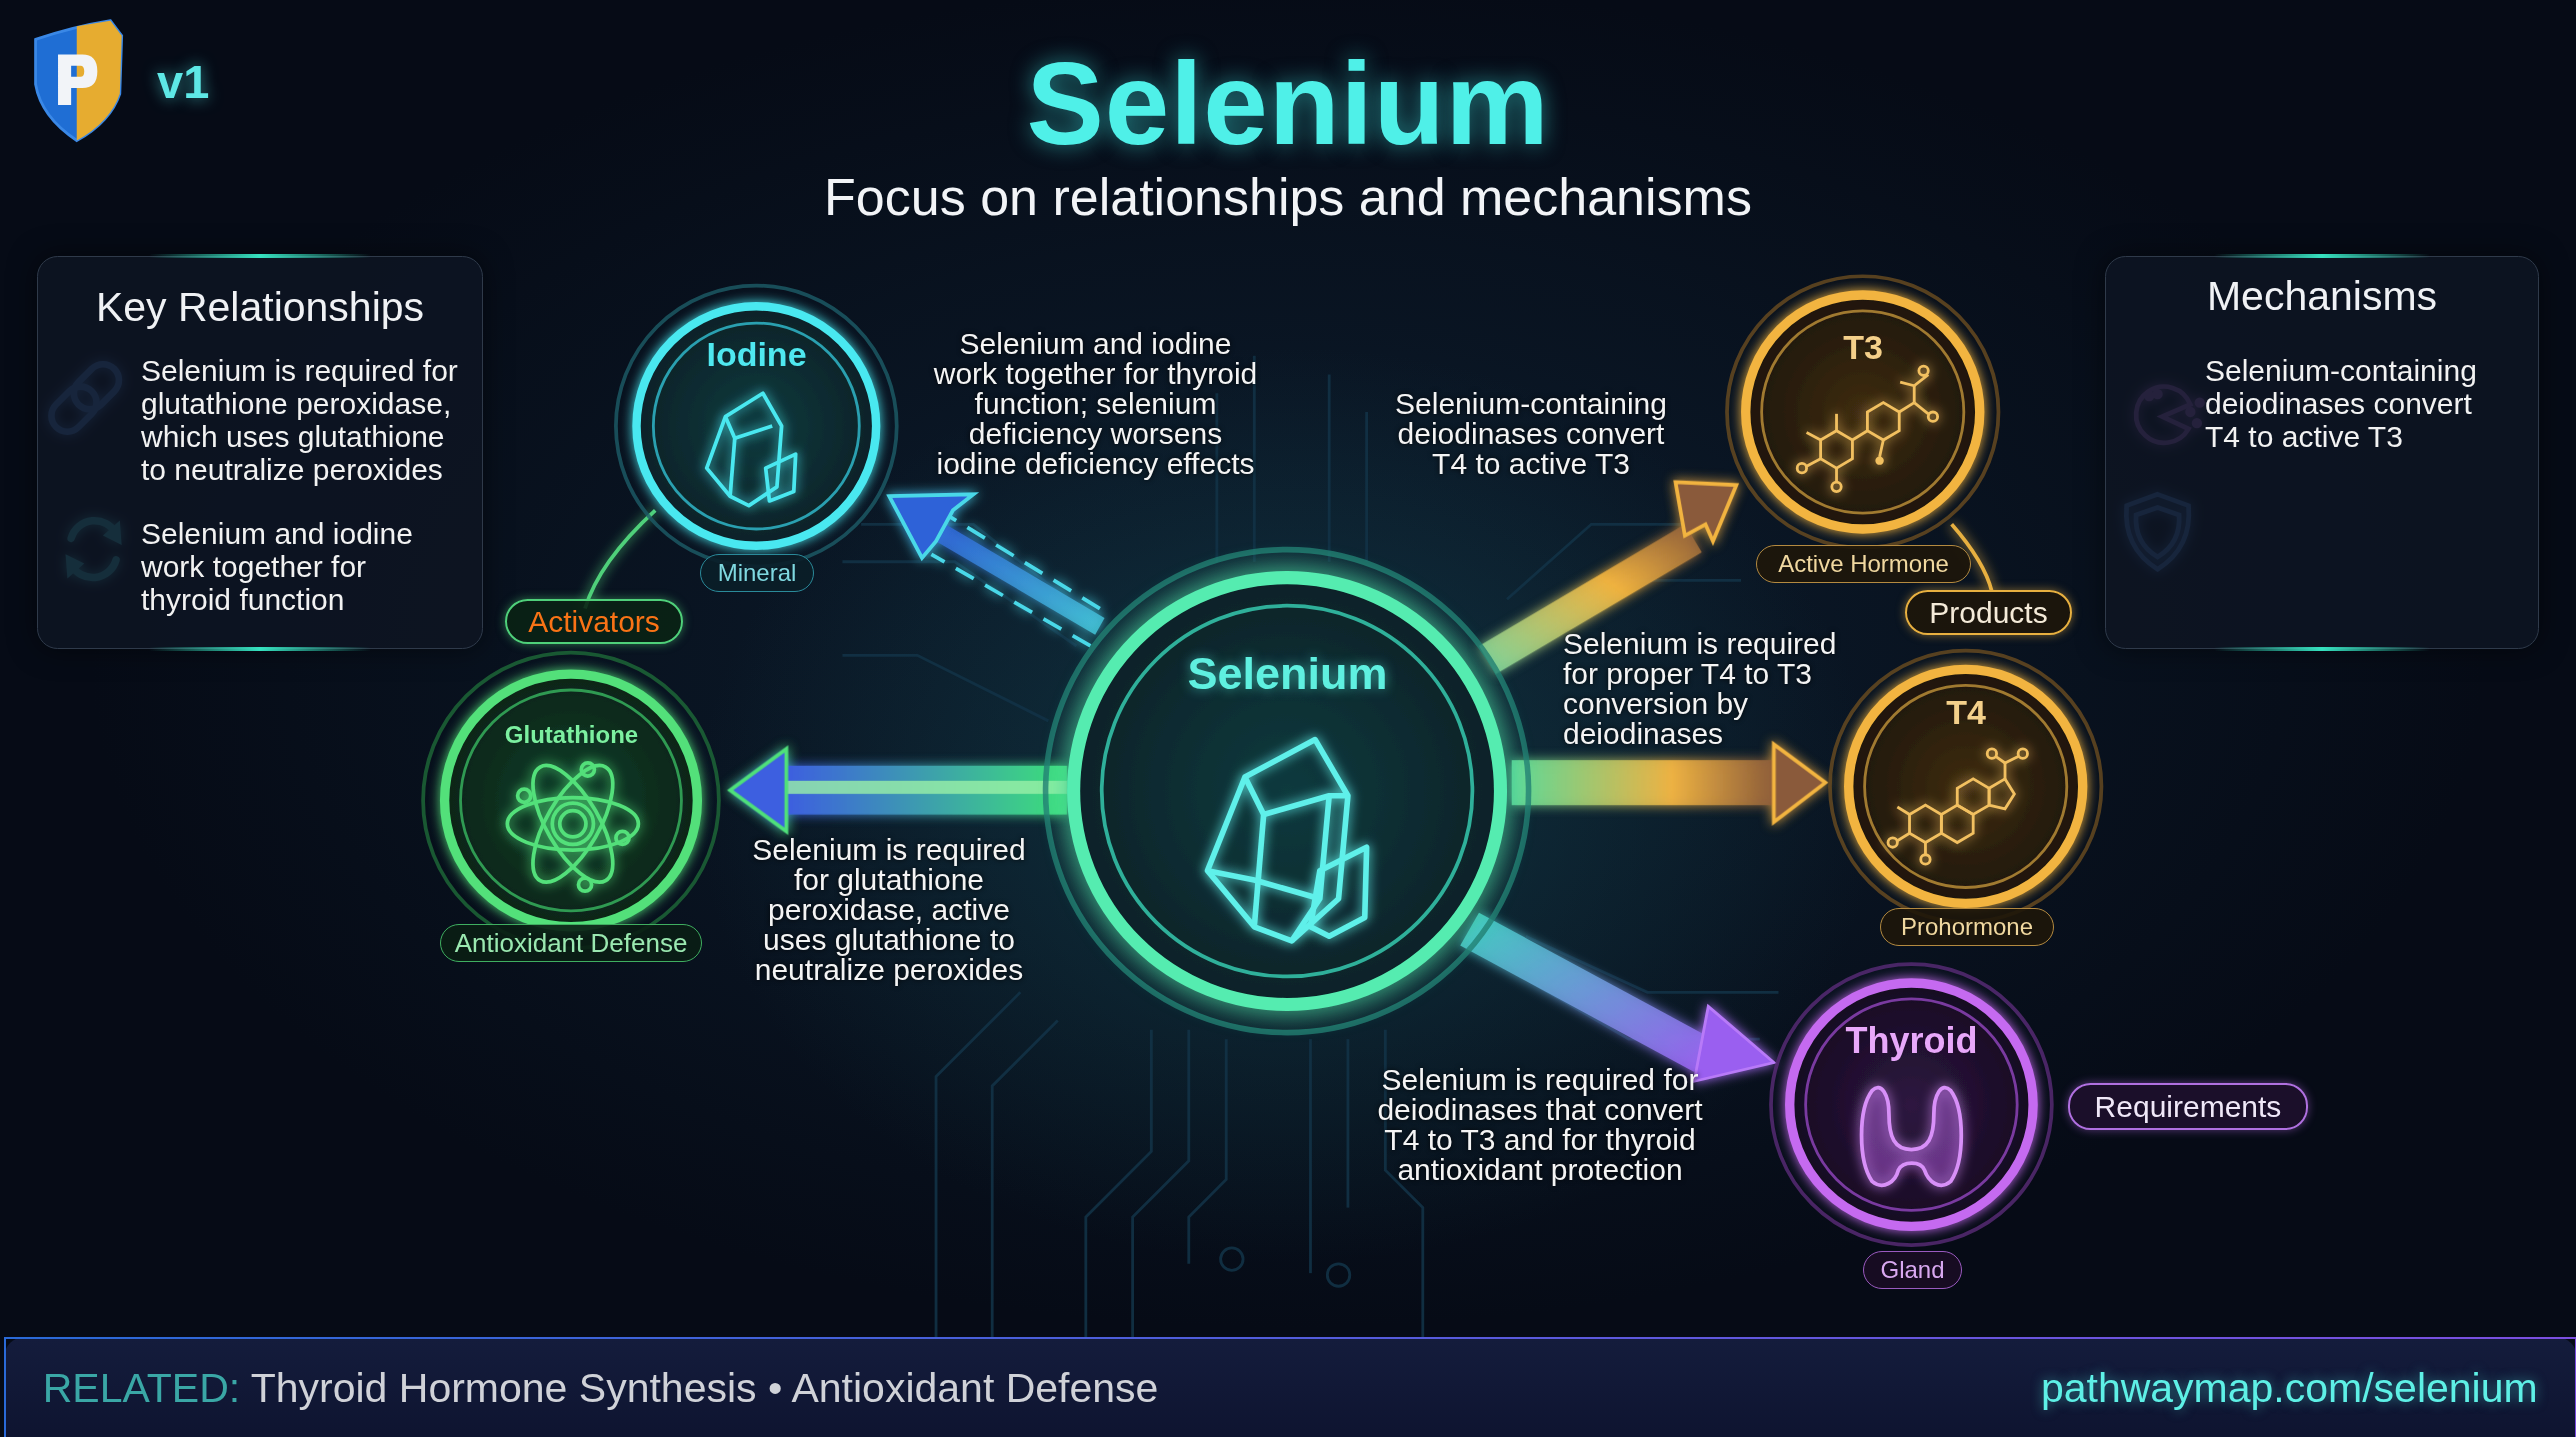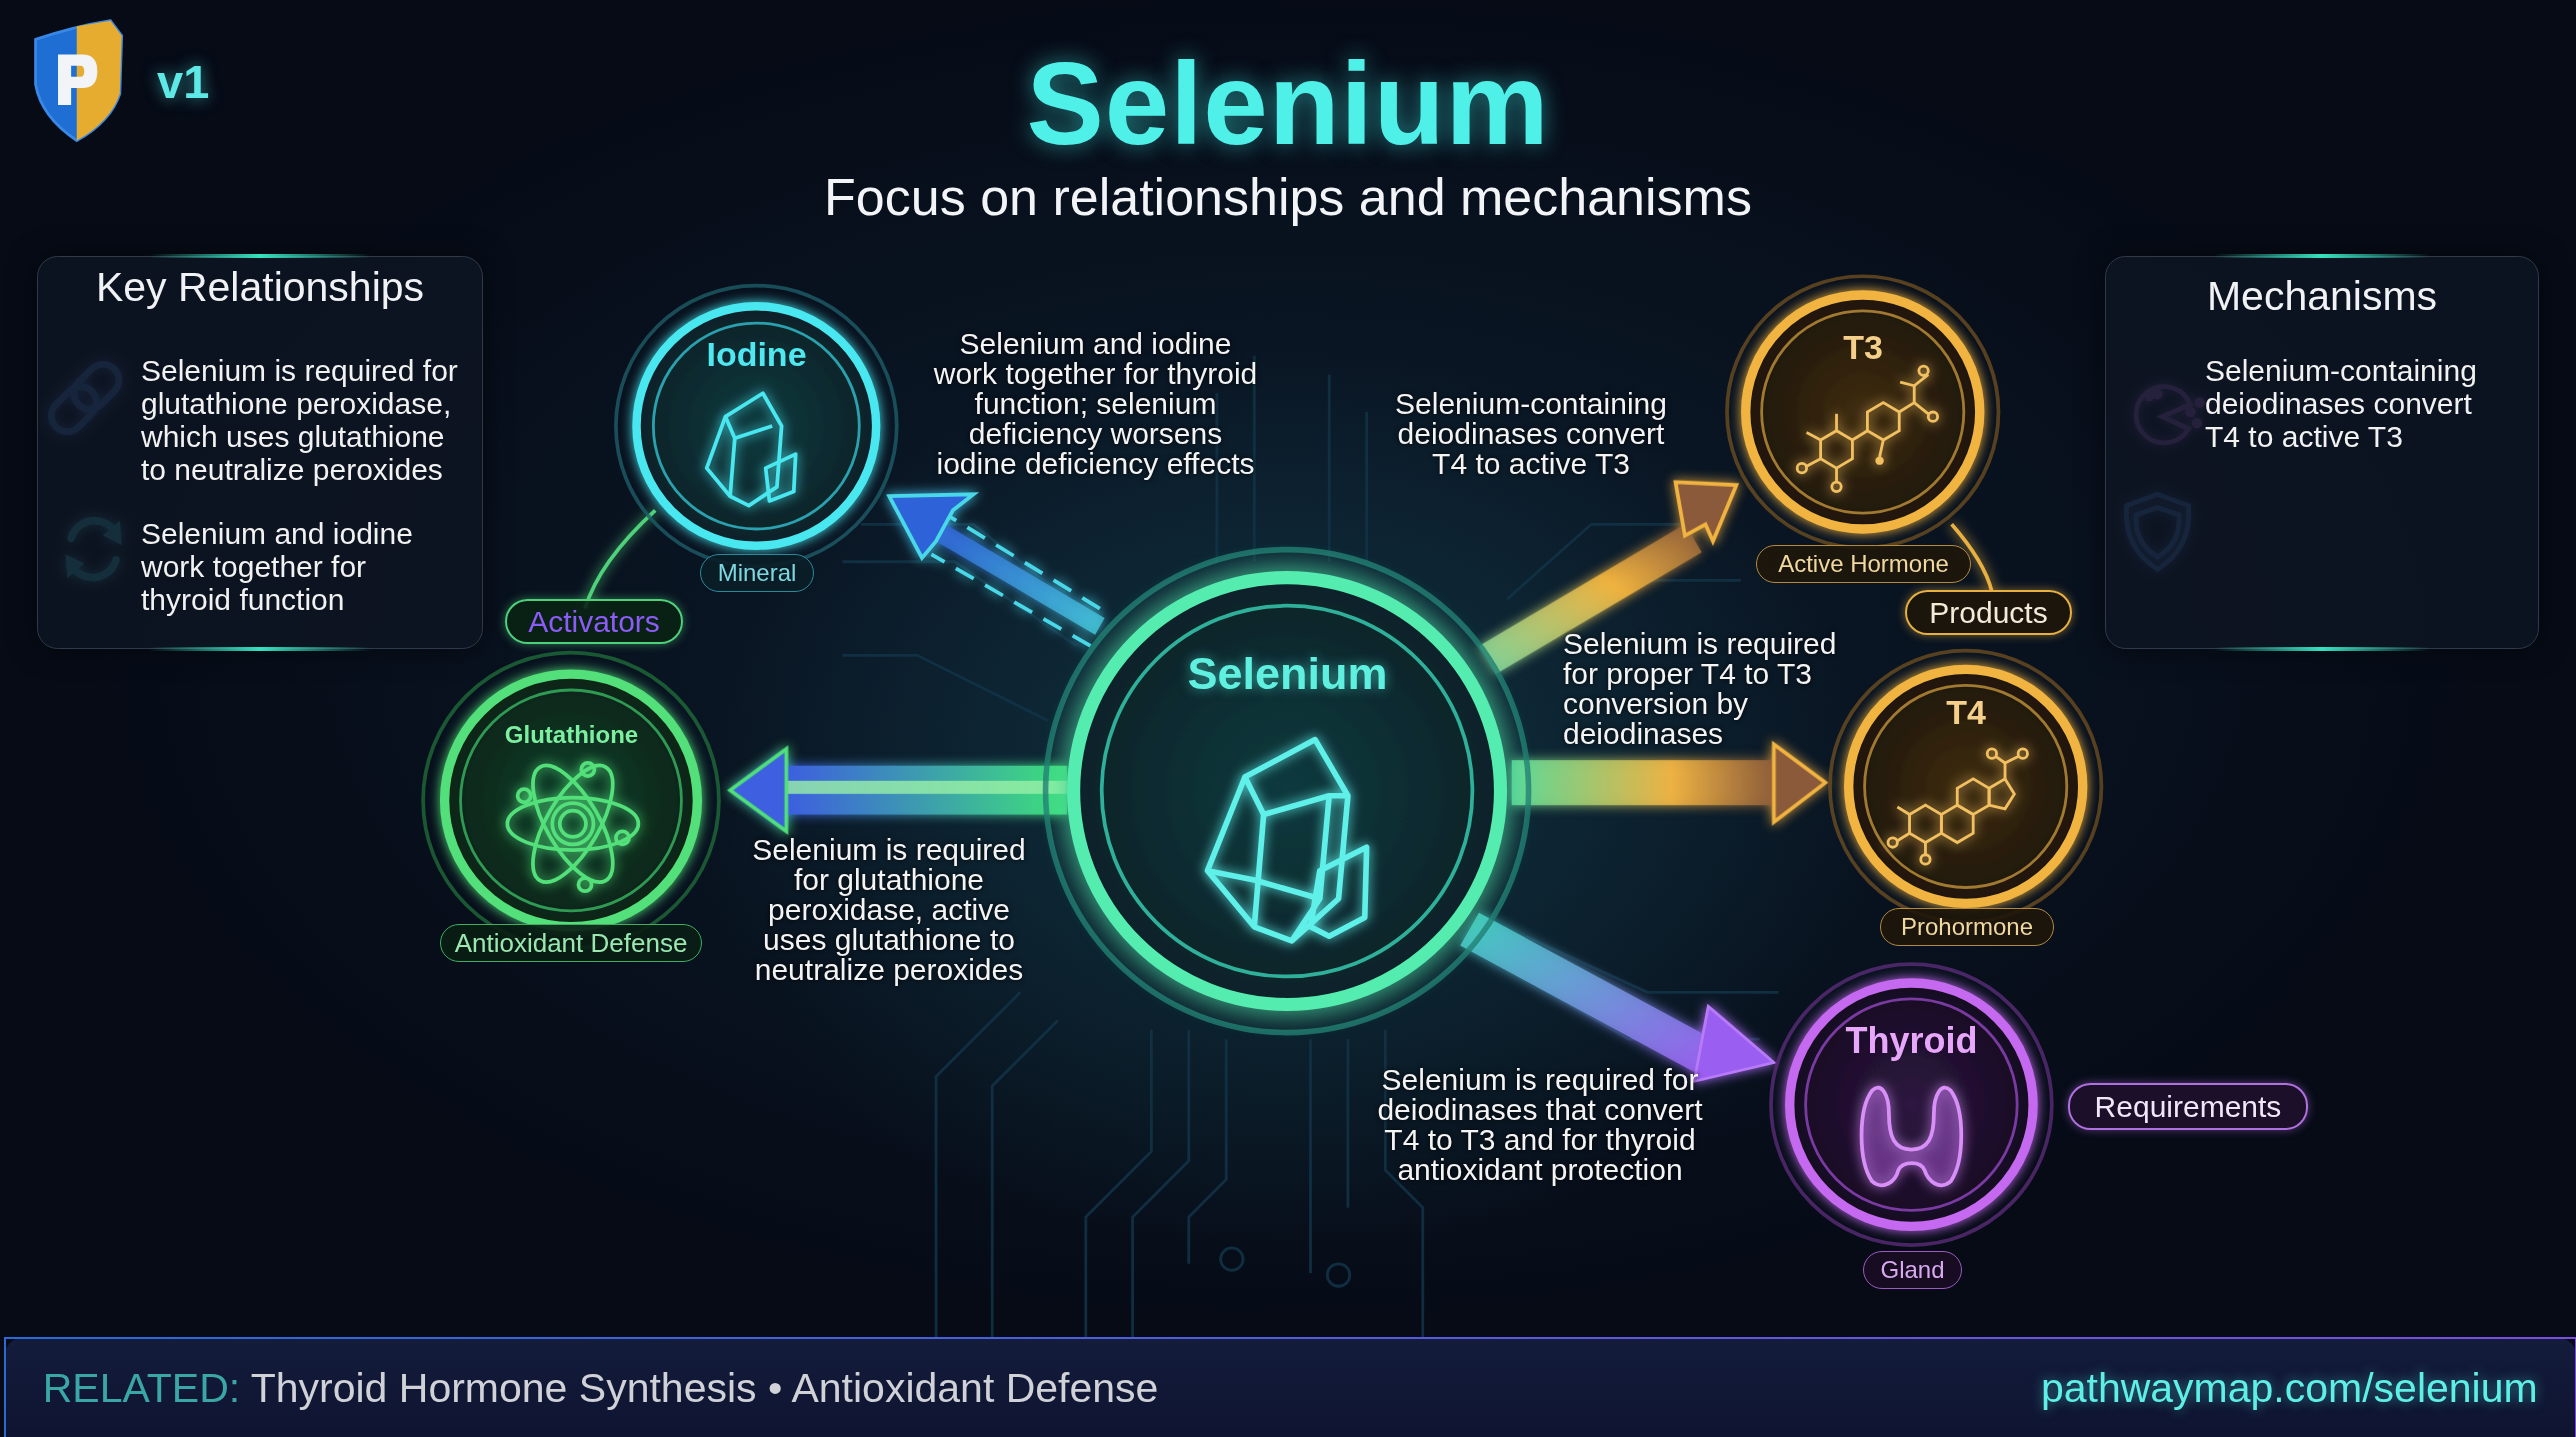--- a/index.html
+++ b/index.html
@@ -281,21 +281,21 @@
   </g>
 </svg>
 
 <div class="abs v1">v1</div>
 
 <div class="abs title">Selenium</div>
 <div class="abs subtitle">Focus on relationships and mechanisms</div>
 
 <div class="abs panel" style="left:37px;top:256px;width:444px;height:391px;">
   <div class="glowline" style="top:-2.8px;"></div>
-  <h2 style="margin-top:7px;">Key Relationships</h2>
+  <h2 style="margin-top:27px;">Key Relationships</h2>
   <div class="item" style="left:103px;top:97px;width:337px;">
     <div class="txt">
       <div>Selenium is required for</div>
       <div>glutathione peroxidase,</div>
       <div>which uses glutathione</div>
       <div>to neutralize peroxides</div>
     </div>
   </div>
   <div class="item" style="left:103px;top:260px;width:337px;">
     <div class="txt">
@@ -318,21 +318,21 @@
     </div>
   </div>
   <div class="glowline" style="bottom:-2.8px;"></div>
 </div>
 
 <div class="abs node-label" style="left:1147px;top:648px;width:281px;font-size:45px;color:#5ff0e0;text-shadow:0 0 11.2px rgba(80,240,220,0.6);">Selenium</div>
 
 <div class="abs node-label" style="left:663px;top:335px;width:187px;font-size:34px;color:#4fe8f0;">Iodine</div>
 <div class="abs pill" style="left:700px;top:554px;width:112px;height:36px;border:1.9px solid #2a8a9a;background:rgba(10,30,40,0.9);font-size:24px;color:#7fd8e0;">Mineral</div>
 
-<div class="abs pill" style="left:505px;top:599px;width:174px;height:41px;border:2.8px solid #4fd07a;background:rgba(10,34,20,0.9);font-size:30px;color:#8b5cf6;box-shadow:0 0 9.4px rgba(80,210,120,0.5);text-align:right;">Activators</div>
+<div class="abs pill" style="left:505px;top:599px;width:174px;height:41px;border:2.8px solid #4fd07a;background:rgba(10,34,20,0.9);font-size:30px;color:#f97316;box-shadow:0 0 9.4px rgba(80,210,120,0.5);text-align:right;">Activators</div>
 
 <div class="abs node-label" style="left:459px;top:721px;width:225px;font-size:24px;color:#7cf0a0;">Glutathione</div>
 <div class="abs pill" style="left:440px;top:924px;width:260px;height:36px;border:1.9px solid #3fae60;background:rgba(10,30,20,0.9);font-size:26px;color:#9ae8b0;">Antioxidant Defense</div>
 
 <div class="abs node-label" style="left:1816px;top:328px;width:94px;font-size:34px;color:#f4d08a;">T3</div>
 <div class="abs pill" style="left:1756px;top:545px;width:213px;height:36px;border:1.9px solid #b48a40;background:rgba(30,22,10,0.9);font-size:24px;color:#f0d8a0;">Active Hormone</div>
 
 <div class="abs pill" style="left:1905px;top:590px;width:163px;height:41px;border:2.8px solid #e8b040;background:rgba(30,22,10,0.9);font-size:30px;color:#f4ead8;box-shadow:0 0 9.4px rgba(240,180,64,0.5);">Products</div>
 
 <div class="abs node-label" style="left:1919px;top:693px;width:94px;font-size:34px;color:#f4d08a;">T4</div>

